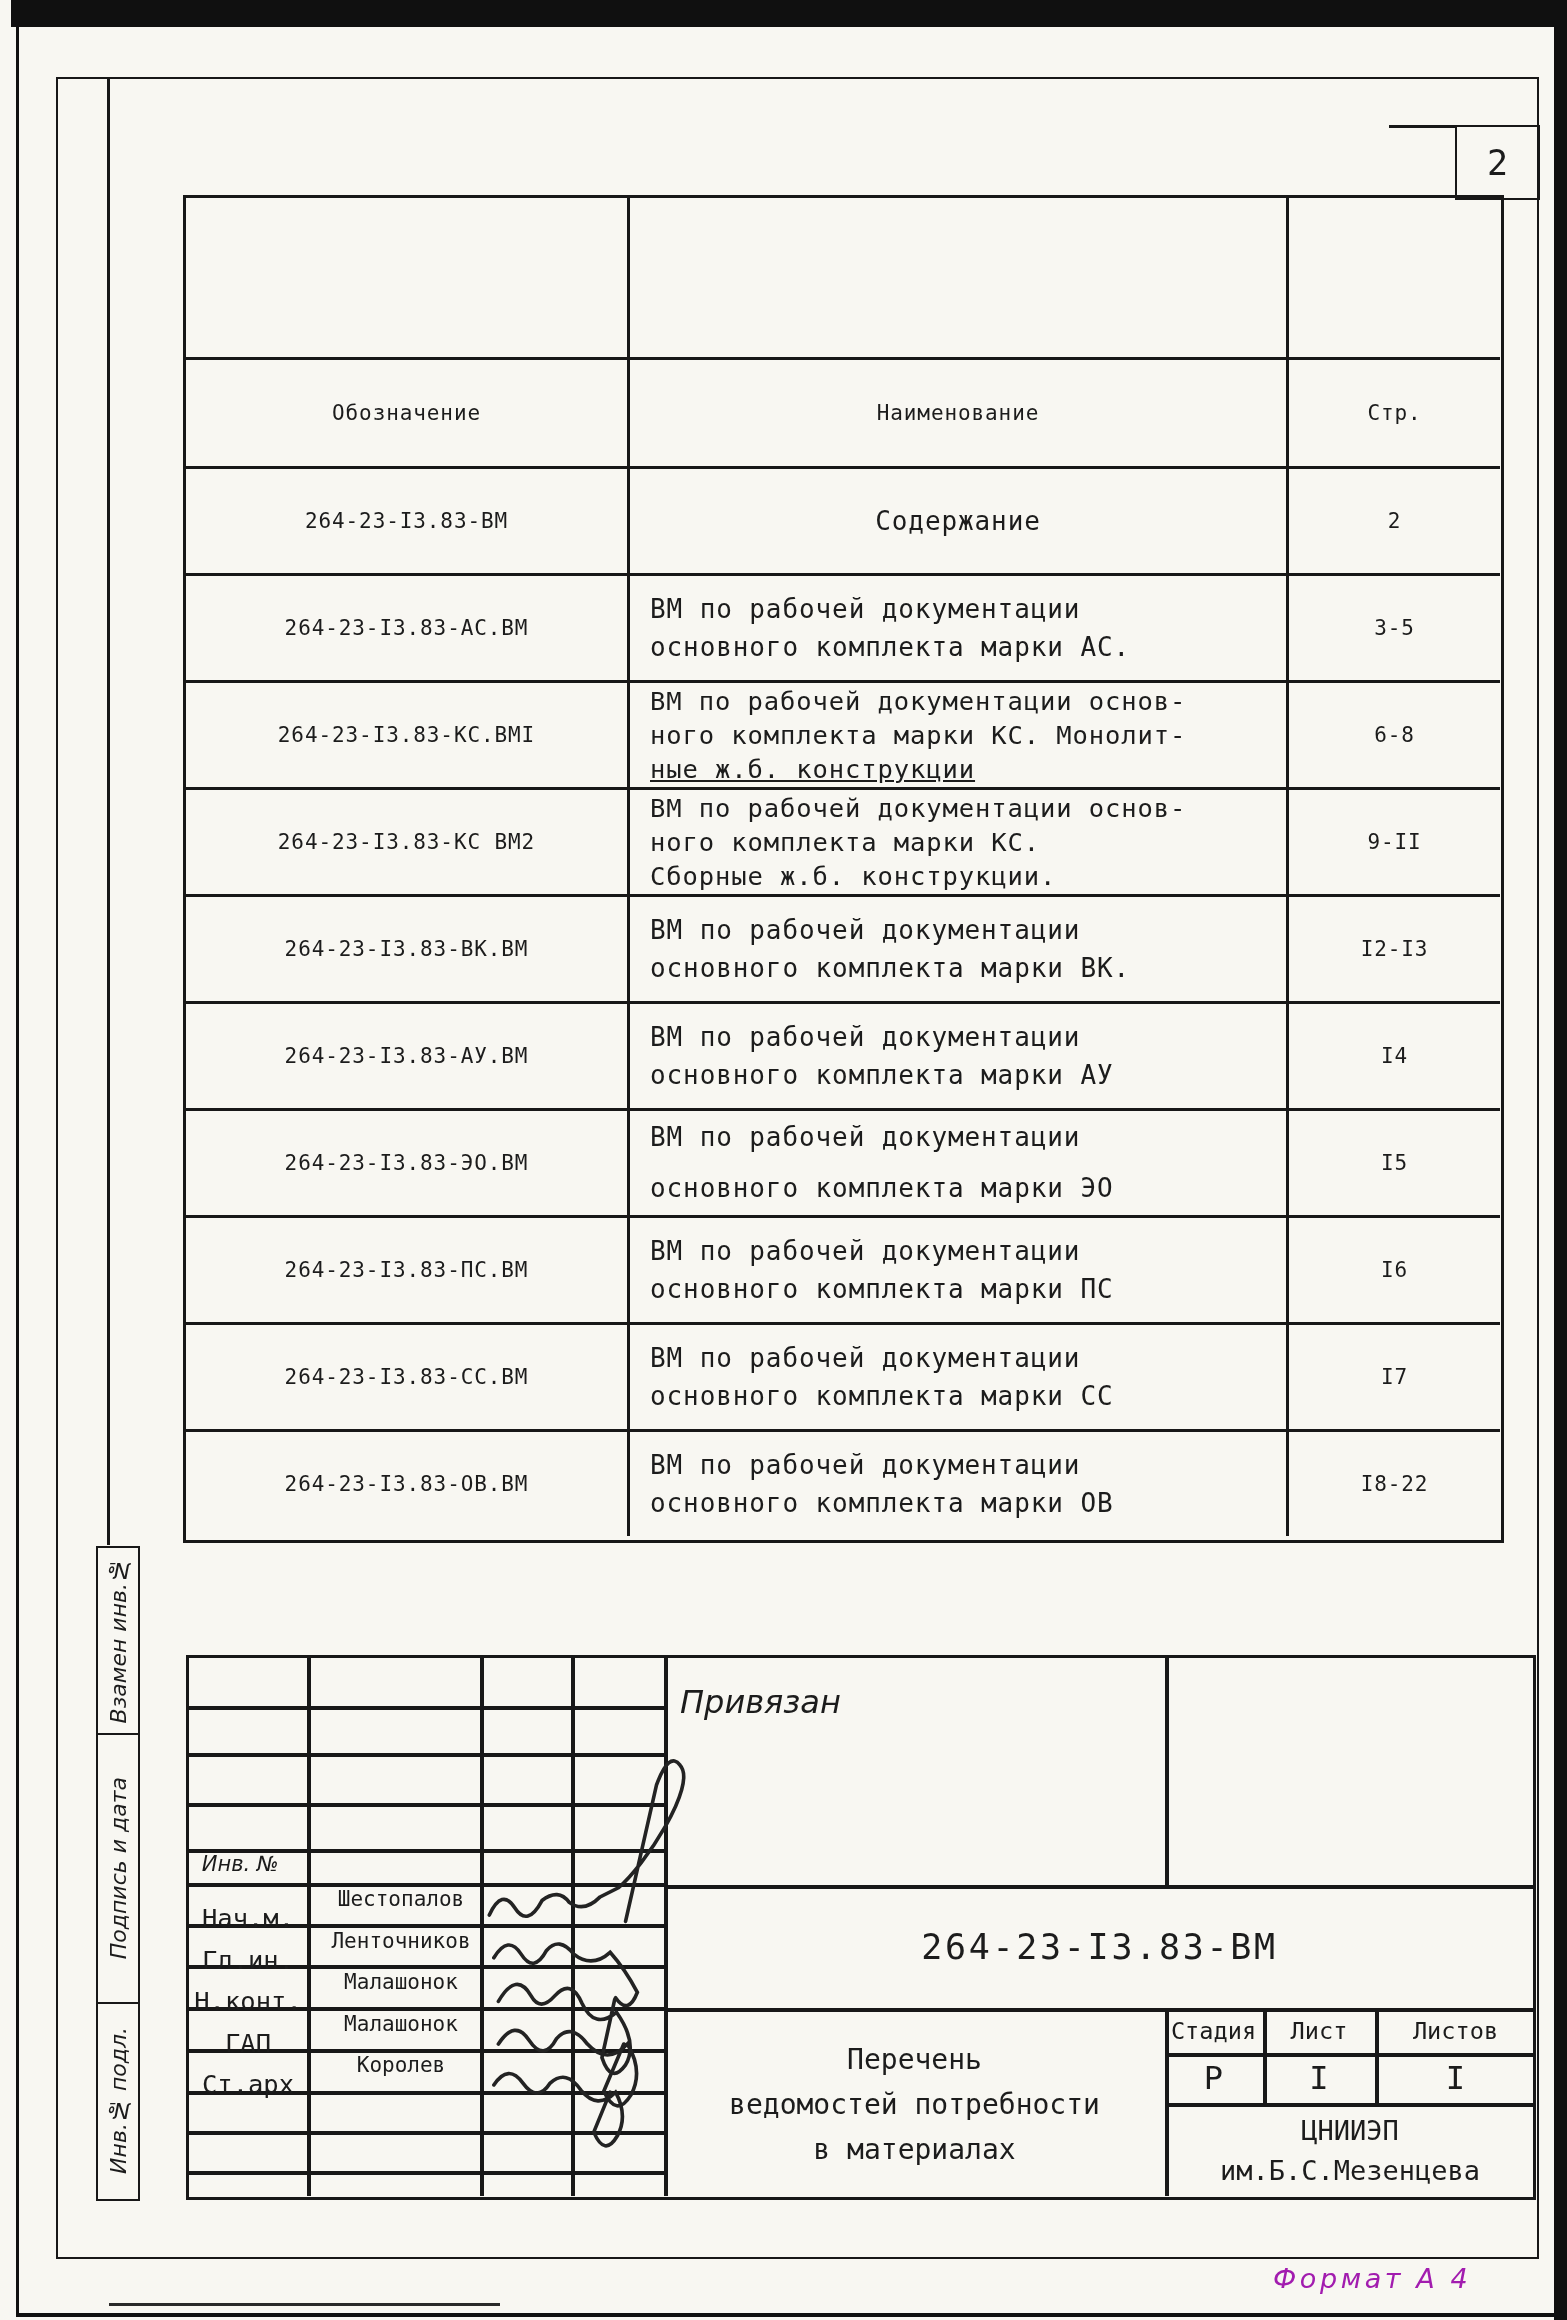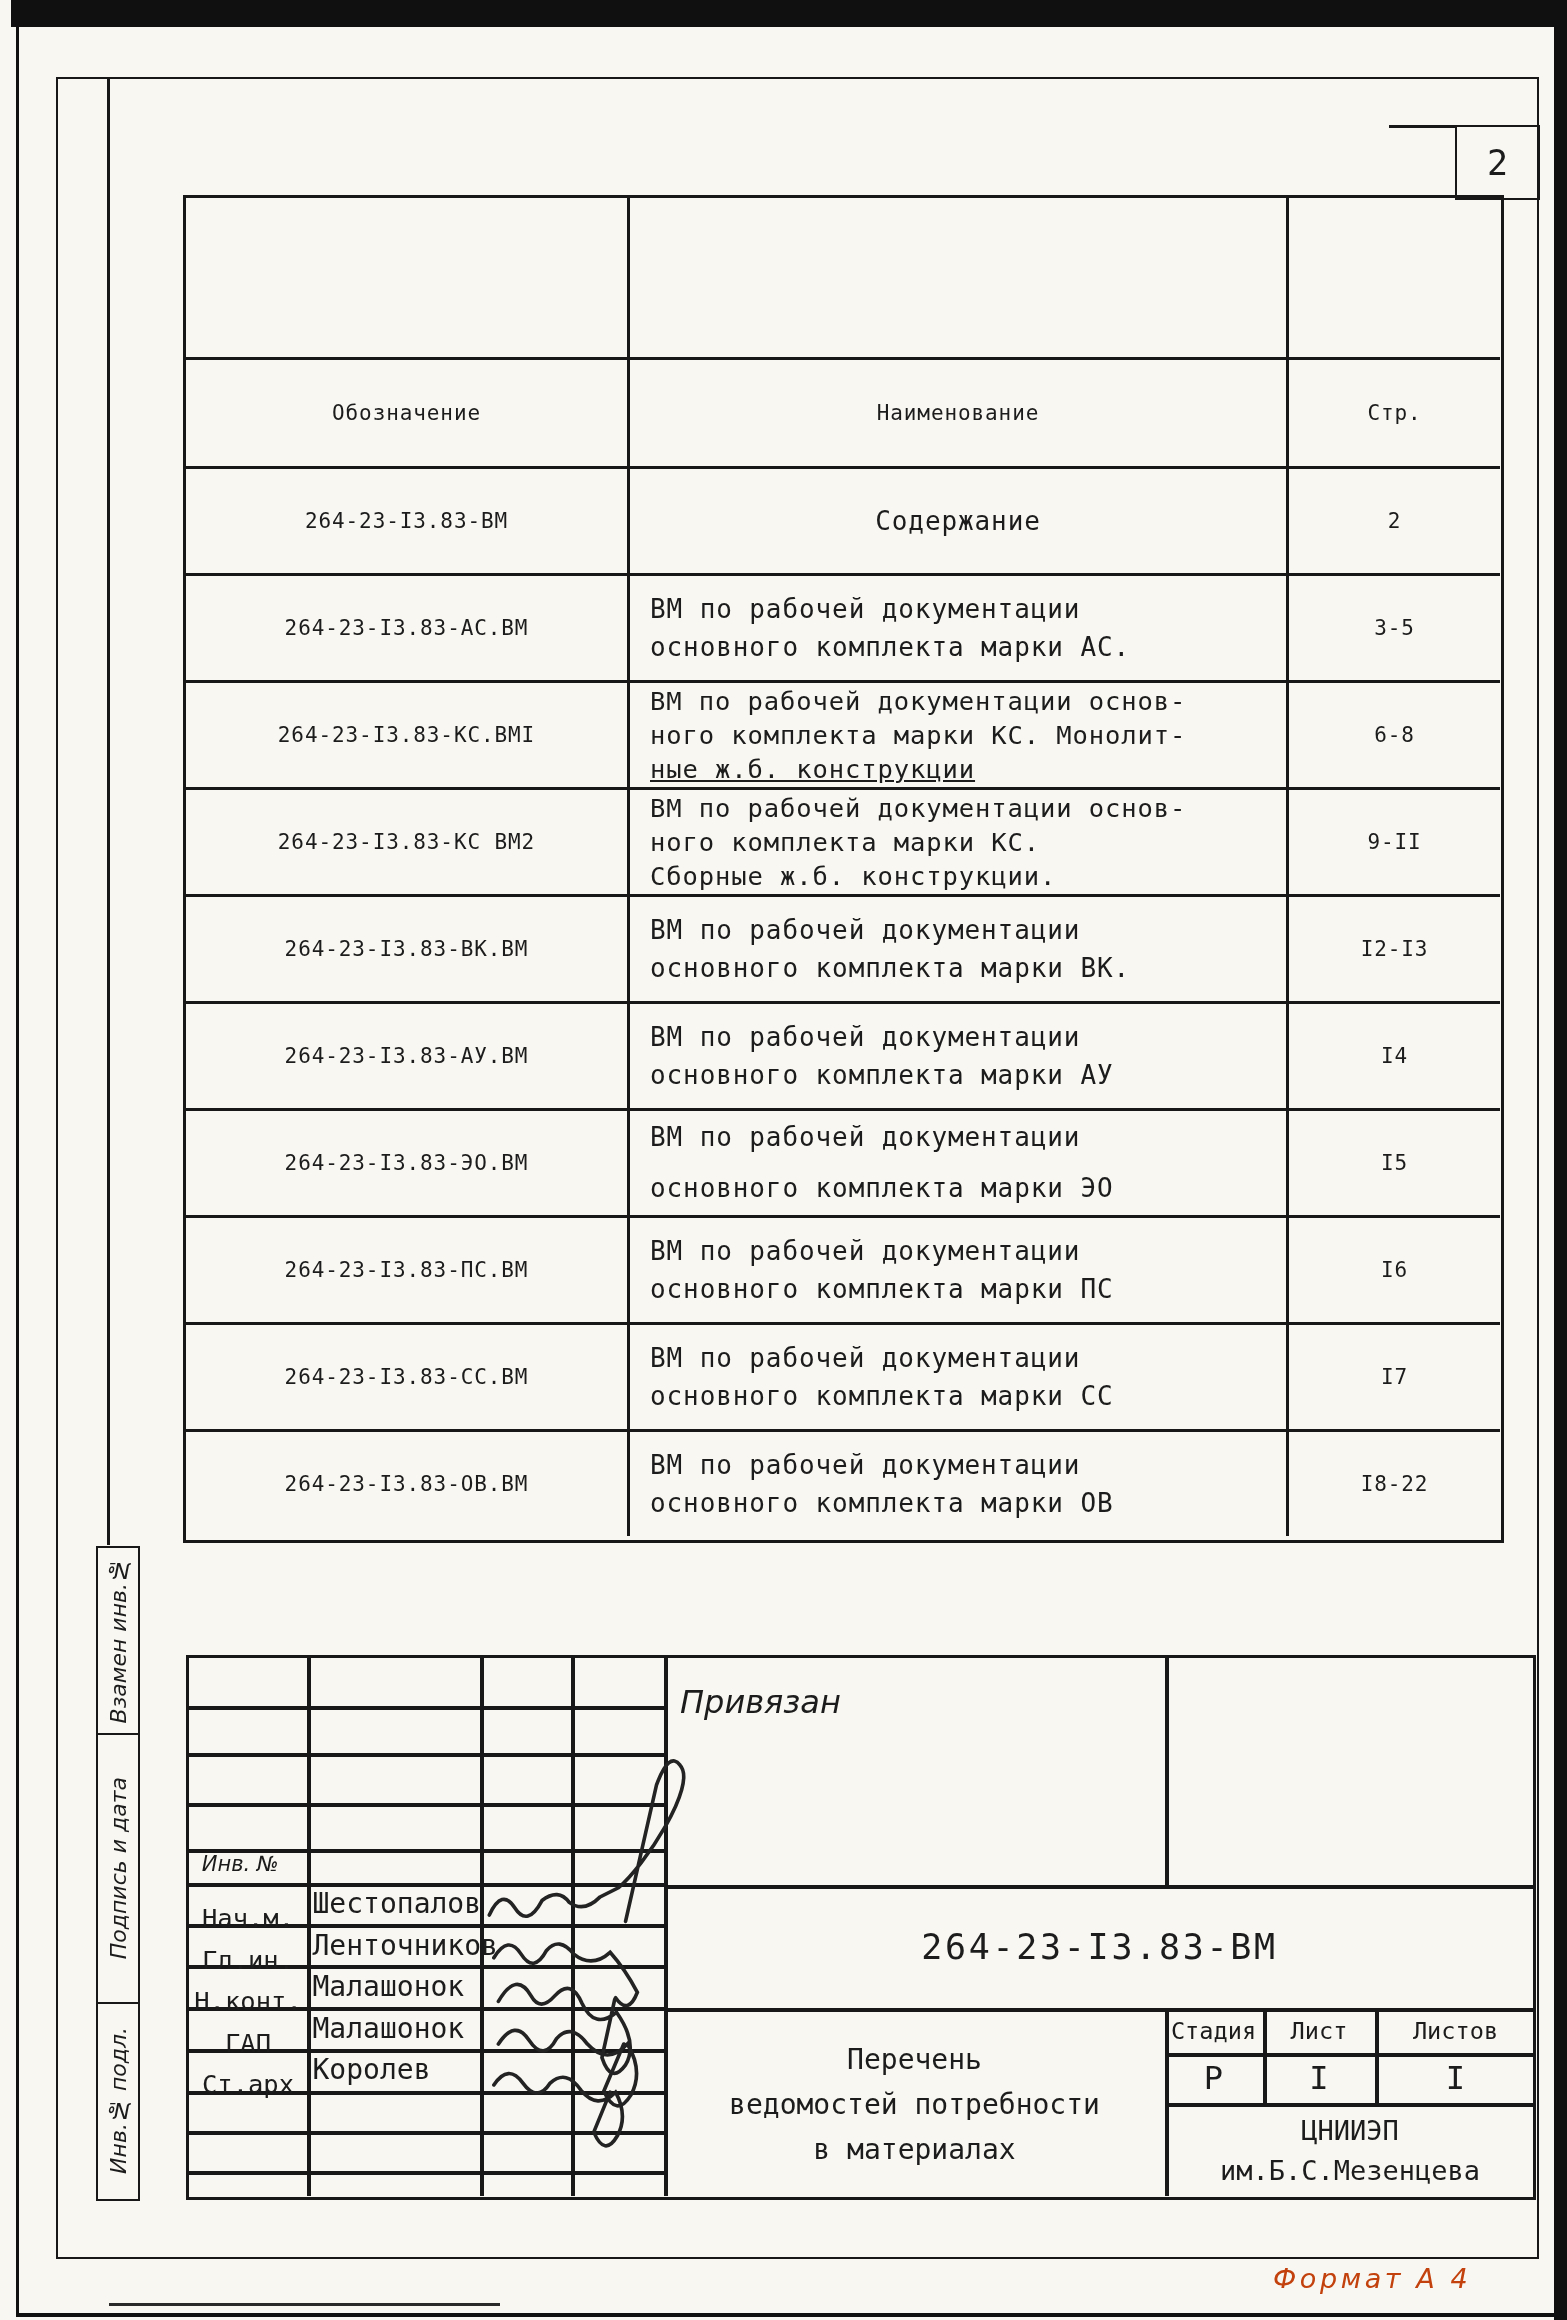--- a/index.html
+++ b/index.html
@@ -40,29 +40,29 @@
   
   .stamp{position:absolute;left:186px;top:1655px;width:1350px;height:545px;
          border:3.6px solid #181818;box-sizing:border-box;}
   .vl,.hl{position:absolute;background:#181818;}
   .vl{width:3.6px;}
   .hl{height:3.6px;}
   .scontent{position:absolute;box-sizing:border-box;}
   .hand{font-family:"DejaVu Sans","Liberation Sans",sans-serif;font-style:italic;}
   .sigrow{position:absolute;left:0;display:flex;}
   .sigrow .role{width:118px;text-align:center;font-size:25.5px;margin-top:16px;}
-  .sigrow .sname{width:177px;padding-left:5.5px;font-size:28px;white-space:nowrap;}
+  .sigrow .sname{width:177px;padding-left:5.5px;font-size:21px;white-space:nowrap;text-align:center;}
   .docnum{left:475px;top:227px;width:871px;height:123px;display:flex;align-items:center;justify-content:center;
           font-size:35px;letter-spacing:2.7px;}
   .dtitle{left:475px;top:350px;width:501px;height:192px;display:flex;flex-direction:column;
           align-items:center;justify-content:center;font-size:28px;line-height:45px;}
   .stcell{position:absolute;display:flex;align-items:center;justify-content:center;box-sizing:border-box;}
   .org{left:976px;top:445px;width:370px;height:96px;display:flex;flex-direction:column;
        align-items:center;justify-content:center;font-size:27px;line-height:40px;}
-  .fmt{position:absolute;left:1273px;top:2263px;font-size:27px;letter-spacing:3.6px;color:#c2410c;}
+  .fmt{position:absolute;left:1273px;top:2263px;font-size:27px;letter-spacing:3.6px;color:#a21caf;}
   .sigsvg{position:absolute;left:0;top:0;pointer-events:none;}
 </style>
 </head>
 <body>
 
 <div class="page">
 
   <div class="art" style="left:11px;top:0;width:1556px;height:27px;"></div>
   <div class="art" style="right:0;top:0;width:12.7px;height:2320px;"></div>
   <div class="art" style="left:15.5px;top:23.6px;width:3.6px;height:2293px;"></div>

